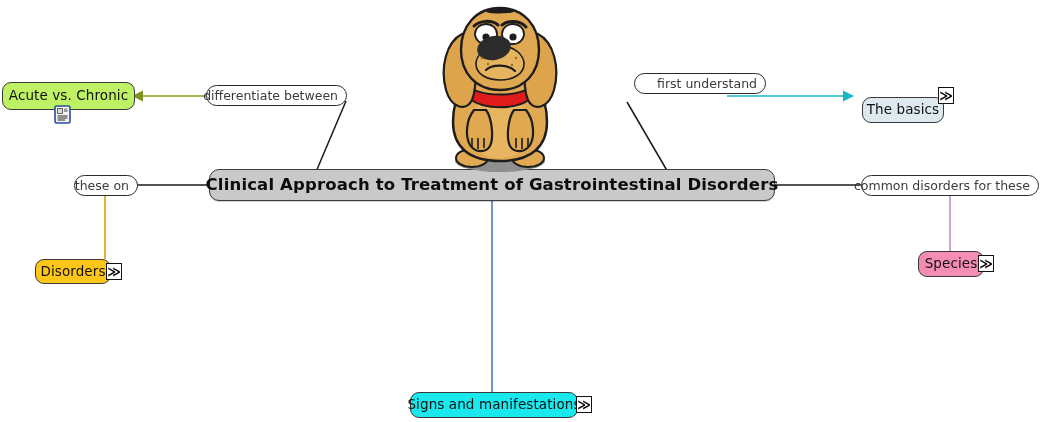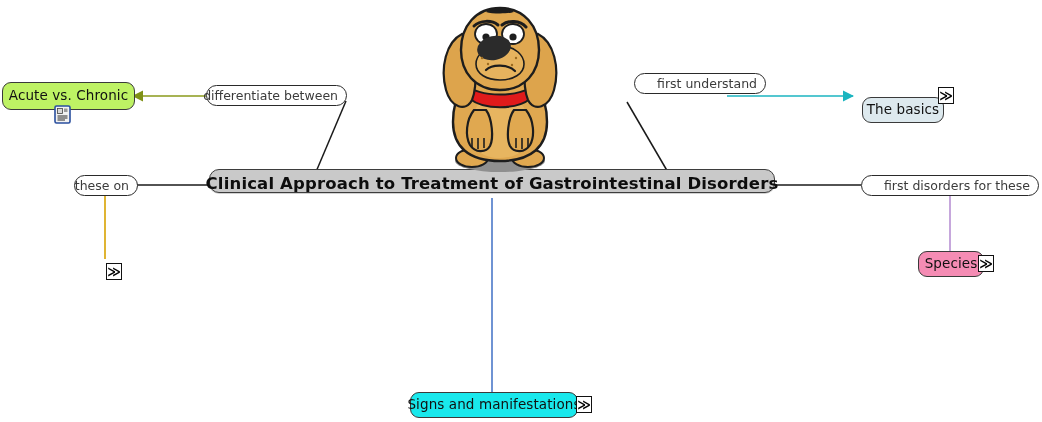--- a/index.html
+++ b/index.html
@@ -185,57 +185,60 @@
     <ellipse cx="74" cy="50" rx="17" ry="12" fill="#2b2b2b" transform="rotate(-12 74 50)"></ellipse>
 
     <path d="M 66 72 C 72 66 88 66 95 73" stroke="#1d1d1d" stroke-width="2.2" fill="none" stroke-linecap="round"></path>
 
     <circle cx="62" cy="60" r="1.2" fill="#9b6b20"></circle>
     <circle cx="68" cy="66" r="1.2" fill="#9b6b20"></circle>
     <circle cx="96" cy="60" r="1.2" fill="#9b6b20"></circle>
     <circle cx="92" cy="67" r="1.2" fill="#9b6b20"></circle>
   </svg>
 
-  <div class="node central" style="left:209px; top:169px; width:566px; height:24px;align-items:flex-end;">
+  <div class="node central" style="left:209px; top:169px; width:566px; height:32px;">
     <span>Clinical Approach to Treatment of Gastrointestinal Disorders</span>
   </div>
 
   <div class="edge-label" style="left:206px; top:85px; width:141px;">
     <span>differentiate between</span>
   </div>
 
   <div class="edge-label" style="left:618px; top:73px; width:132px;margin-left:16px;">
     <span>first understand</span>
   </div>
 
   <div class="edge-label" style="left:74px; top:175px; width:64px;">
     <span>these on</span>
   </div>
 
   <div class="edge-label" style="left:861px; top:175px; width:178px;">
-    <span>first disorders for these</span>
+    <span>common disorders for these</span>
   </div>
 
   <div class="node" style="left:2px; top:82px; width:133px; height:28px; background:#bef264;">
     <span>Acute vs. Chronic</span>
   </div>
   <svg class="note-icon" style="left:54px; top:105px;" viewBox="0 0 17 19">
     <rect x="1" y="1" width="15" height="17" rx="1.5" fill="#f2f2f2" stroke="#2a4f9e" stroke-width="1.6"></rect>
     <rect x="3.5" y="3.5" width="5" height="5" fill="#d9d9d9" stroke="#444" stroke-width=".8"></rect>
     <rect x="10" y="3.5" width="3.5" height="3.5" fill="#9a9a9a"></rect>
     <path d="M 3.5 11 H 13.5 M 3.5 13 H 13.5 M 3.5 15 H 11" stroke="#2a2a2a" stroke-width="1" fill="none"></path>
   </svg>
 
   <div class="node" style="left:862px; top:97px; width:82px; height:26px; background:#dde9ee;">
     <span>The basics</span>
   </div>
   <div class="fold-marker" style="left:938px; top:87px;">
     <span>≫</span>
   </div>
 
+  <div class="node" style="left:35px; top:259px; width:76px; height:25px; background:#ffc61a;">
+    <span>Disorders</span>
+  </div>
   <div class="fold-marker" style="left:106px; top:263px;">
     <span>≫</span>
   </div>
 
   <div class="node" style="left:918px; top:251px; width:66px; height:26px; background:#f58cb4;align-items:center;">
     <span>Species</span>
   </div>
   <div class="fold-marker" style="left:978px; top:255px;">
     <span>≫</span>
   </div>

